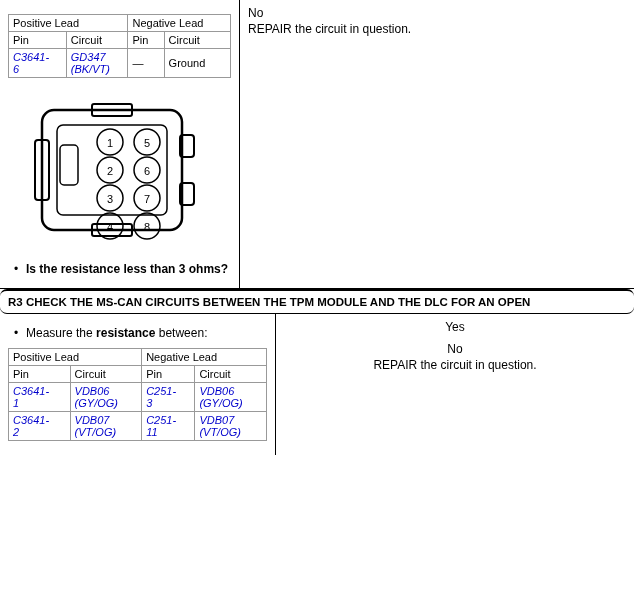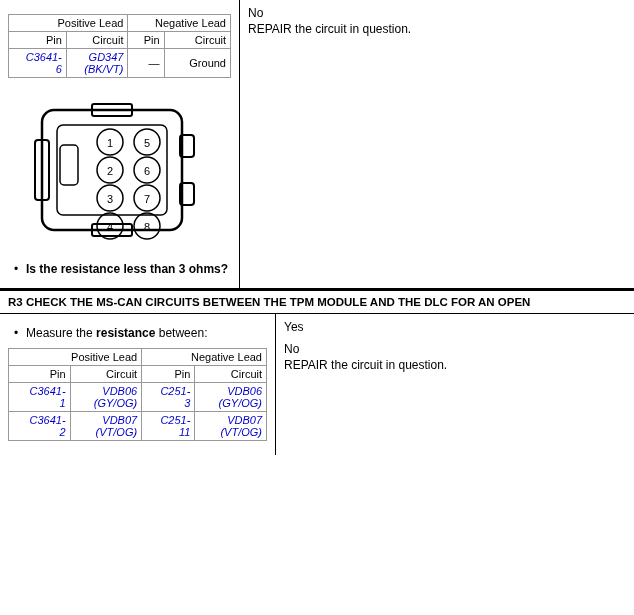--- a/index.html
+++ b/index.html
@@ -16,21 +16,21 @@
     table.measurement-table {
       border-collapse: collapse;
       width: 100%;
       margin: 8px 0;
       font-size: 11px;
     }
     table.measurement-table th,
     table.measurement-table td {
       border: 1px solid #999;
       padding: 2px 4px;
-      text-align: right;
+      text-align: left;
     }
     table.measurement-table th {
       font-weight: normal;
       background: #fff;
     }
     .blue-text { color: #0000cc; font-style: italic; }
 
     
     .connector-diagram {
       display: flex;
@@ -83,30 +83,32 @@
       width: 634px;
     }
     .bottom-left {
       width: 276px;
       border-right: 1px solid #000;
       padding: 6px 8px;
     }
     .bottom-right {
       flex: 1;
       padding: 6px 8px;
+      text-align: center;
     }
     .r3-full-header {
       width: 634px;
       background: #fff;
       font-weight: bold;
       font-size: 11.5px;
       color: #000;
       padding: 5px 8px;
       border-top: 2px solid #000;
       border-bottom: 1px solid #000;
+      border-radius: 7px;
     }
   </style>
 </head>
 <body>
 
 <div class="top-section">
   <div class="top-left">
 
     <table class="measurement-table">
       <thead>

